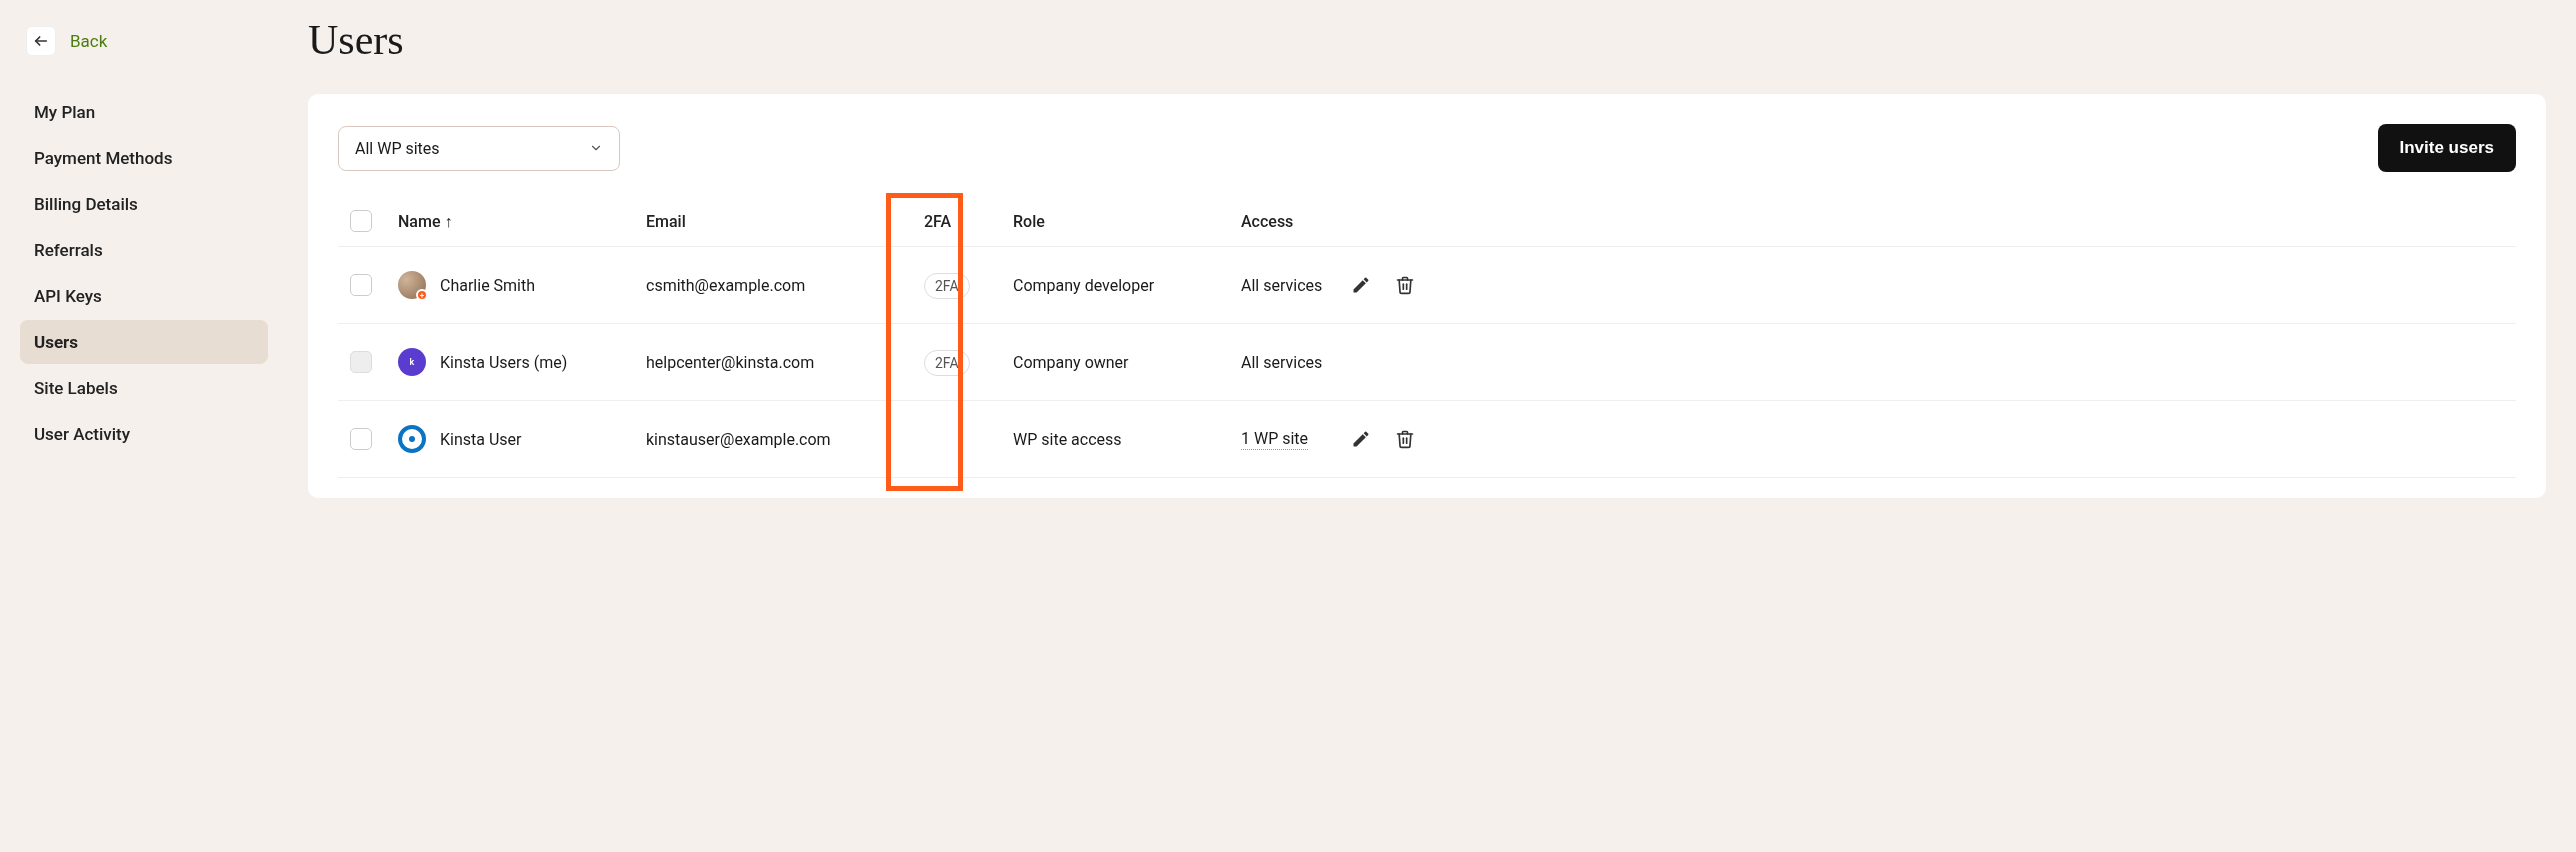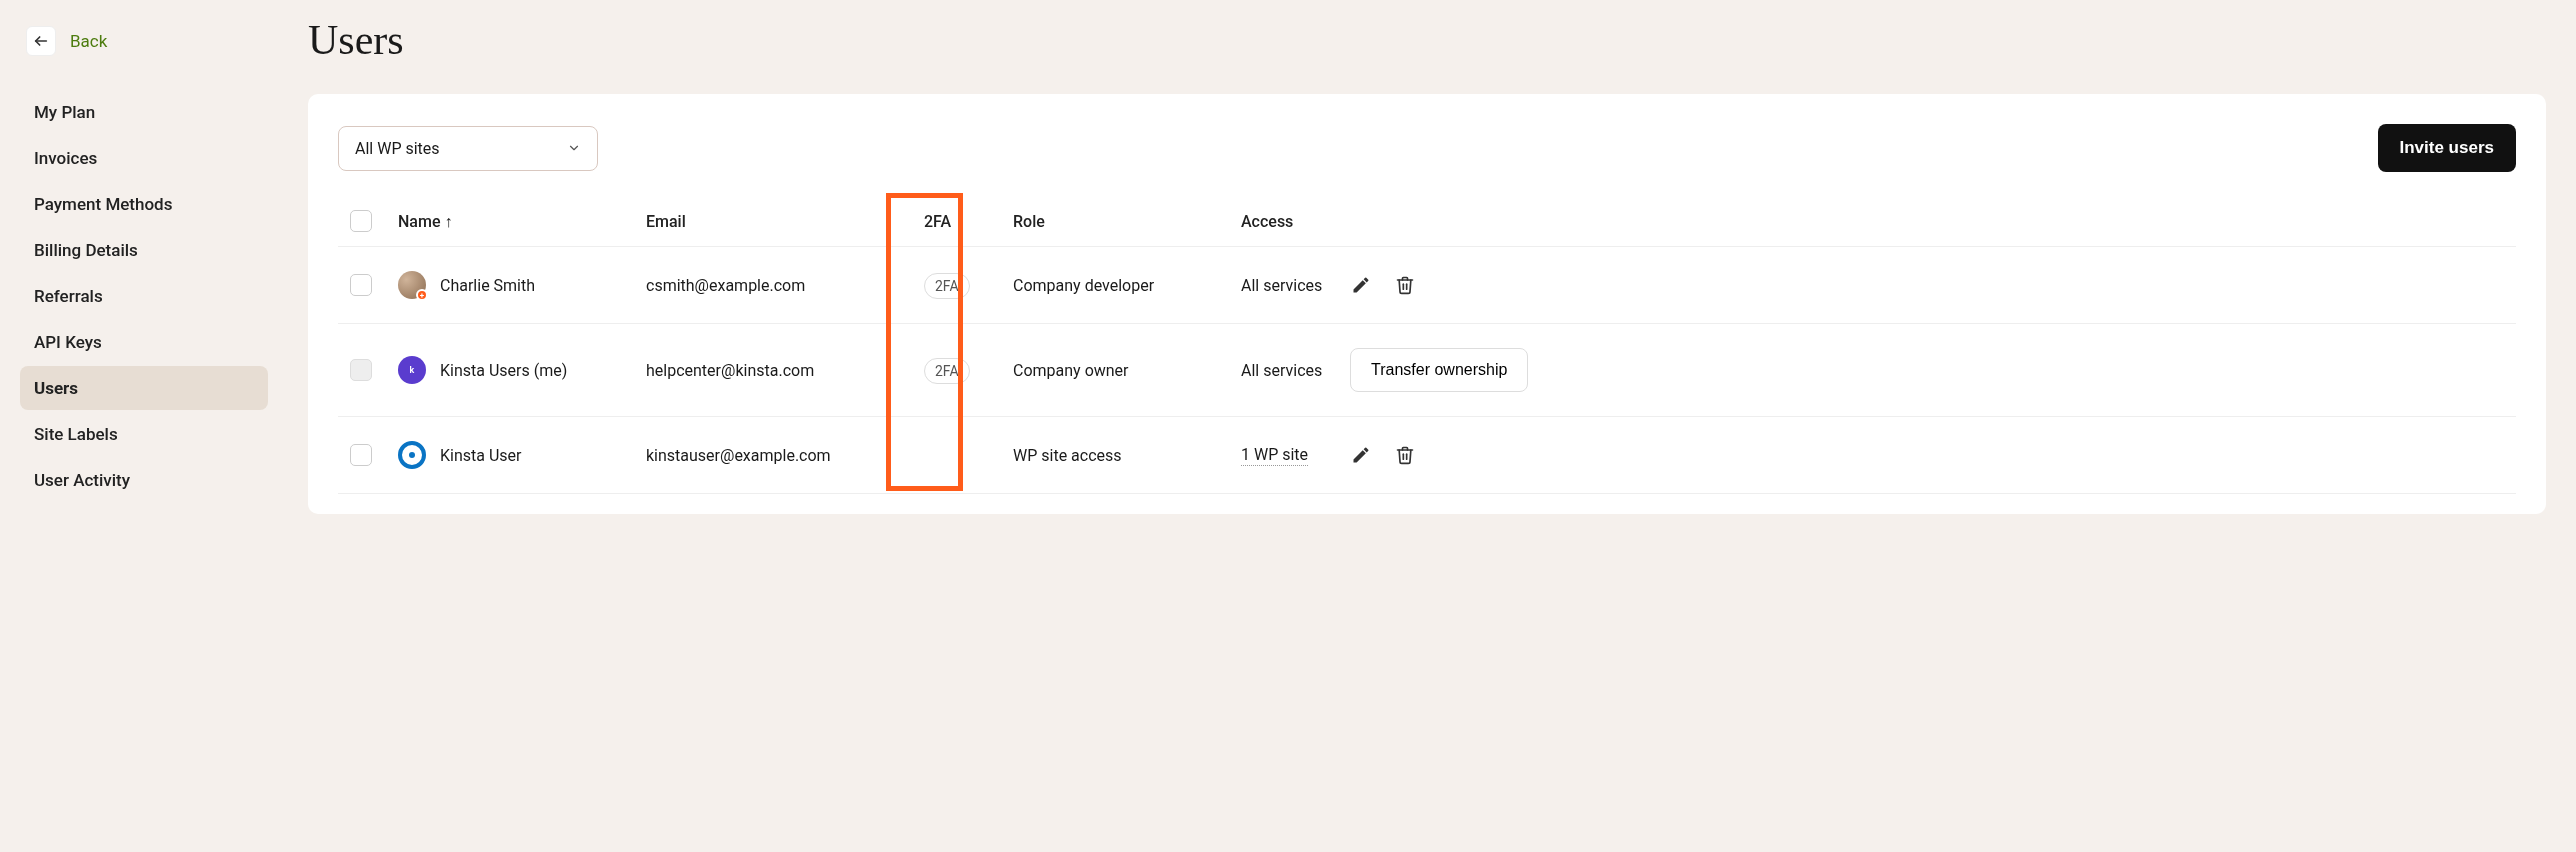--- a/index.html
+++ b/index.html
@@ -64,21 +64,21 @@
   .toolbar {
     display: flex;
     align-items: center;
     justify-content: space-between;
     padding-bottom: 24px;
   }
   .select-wp {
     border: 1px solid #d9c8c0;
     border-radius: 8px;
     padding: 12px 16px;
-    width: 260px;
+    width: 282px;
     display: flex;
     align-items: center;
     justify-content: space-between;
     background: #fff;
     cursor: pointer;
     font-size: 16px;
   }
   .invite-btn {
     background: #111;
     color: #fff;
@@ -189,21 +189,20 @@
       <div class="back-btn">
         <svg width="16" height="16" viewBox="0 0 24 24" fill="none" stroke="#333" stroke-width="2.5" stroke-linecap="round" stroke-linejoin="round">
             <line x1="20" y1="12" x2="4" y2="12"></line>
             <polyline points="10 18 4 12 10 6"></polyline>
           </svg>
       </div>
       <span class="back-label">Back</span>
     </div>
     <nav>
       <div class="nav-item">My Plan</div>
-      <div class="nav-item">Invoices</div>
       <div class="nav-item">Payment Methods</div>
       <div class="nav-item">Billing Details</div>
       <div class="nav-item">Referrals</div>
       <div class="nav-item">API Keys</div>
       <div class="nav-item active">Users</div>
       <div class="nav-item">Site Labels</div>
       <div class="nav-item">User Activity</div>
     </nav>
   </aside>
 
@@ -273,23 +272,20 @@
             <div class="checkbox disabled"></div>
           </div>
         <div class="name-cell">
           <div class="avatar purple">k</div>
           <span>Kinsta Users (me)</span>
         </div>
         <div>helpcenter@kinsta.com</div>
         <div><span class="twofa-pill">2FA</span></div>
         <div>Company owner</div>
         <div><span class="access-link">All services</span></div>
-        <div class="actions-cell">
-          <button class="transfer-btn">Transfer ownership</button>
-        </div>
       </div>
 
       <div class="table-row">
         <div>
             <div class="checkbox"></div>
           </div>
         <div class="name-cell">
           <div class="avatar blue-ring"></div>
           <span>Kinsta User</span>
         </div>

